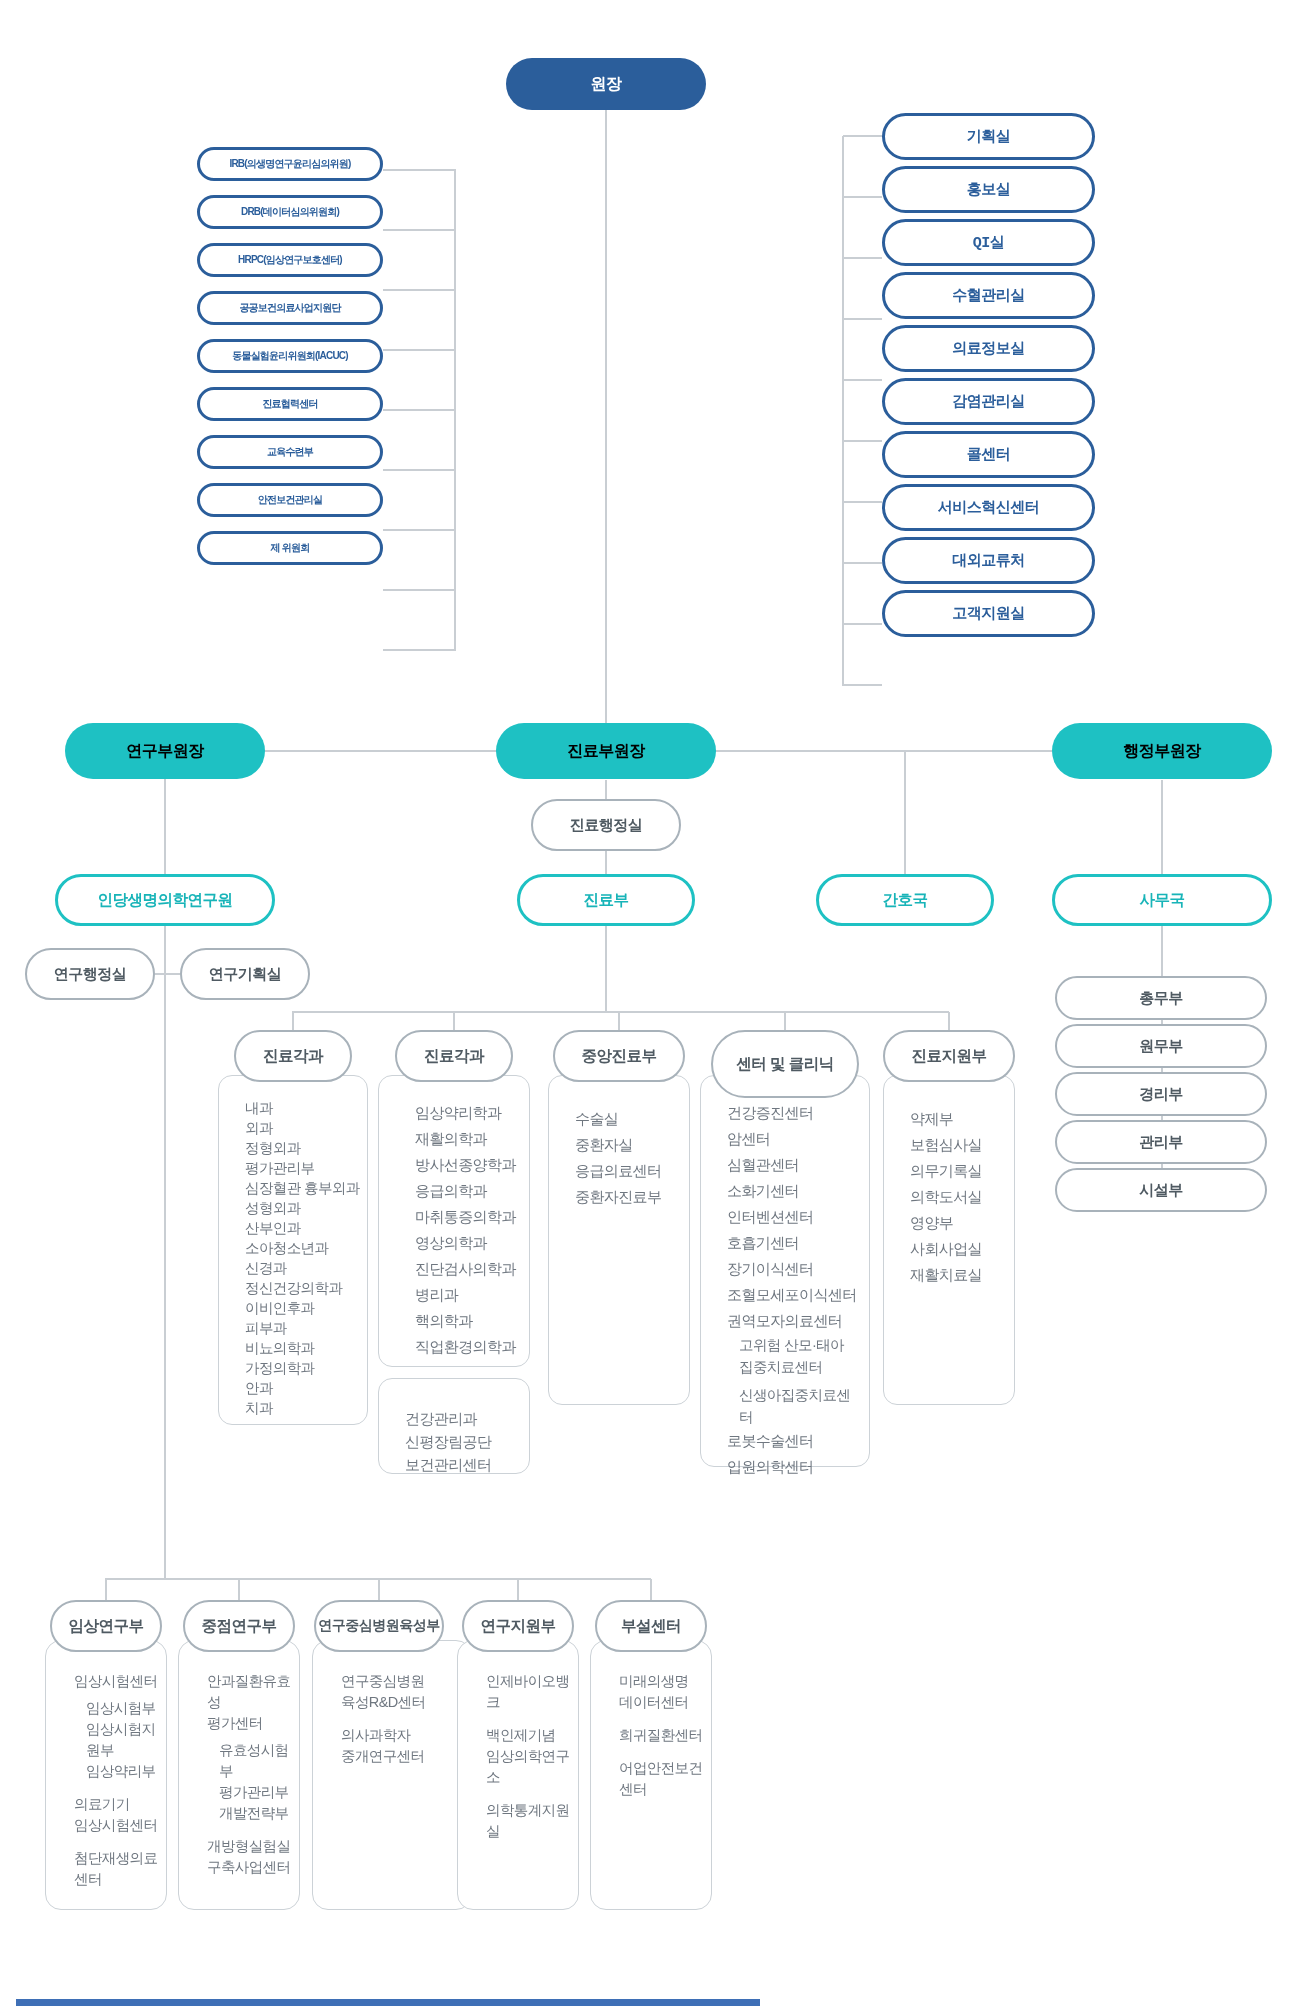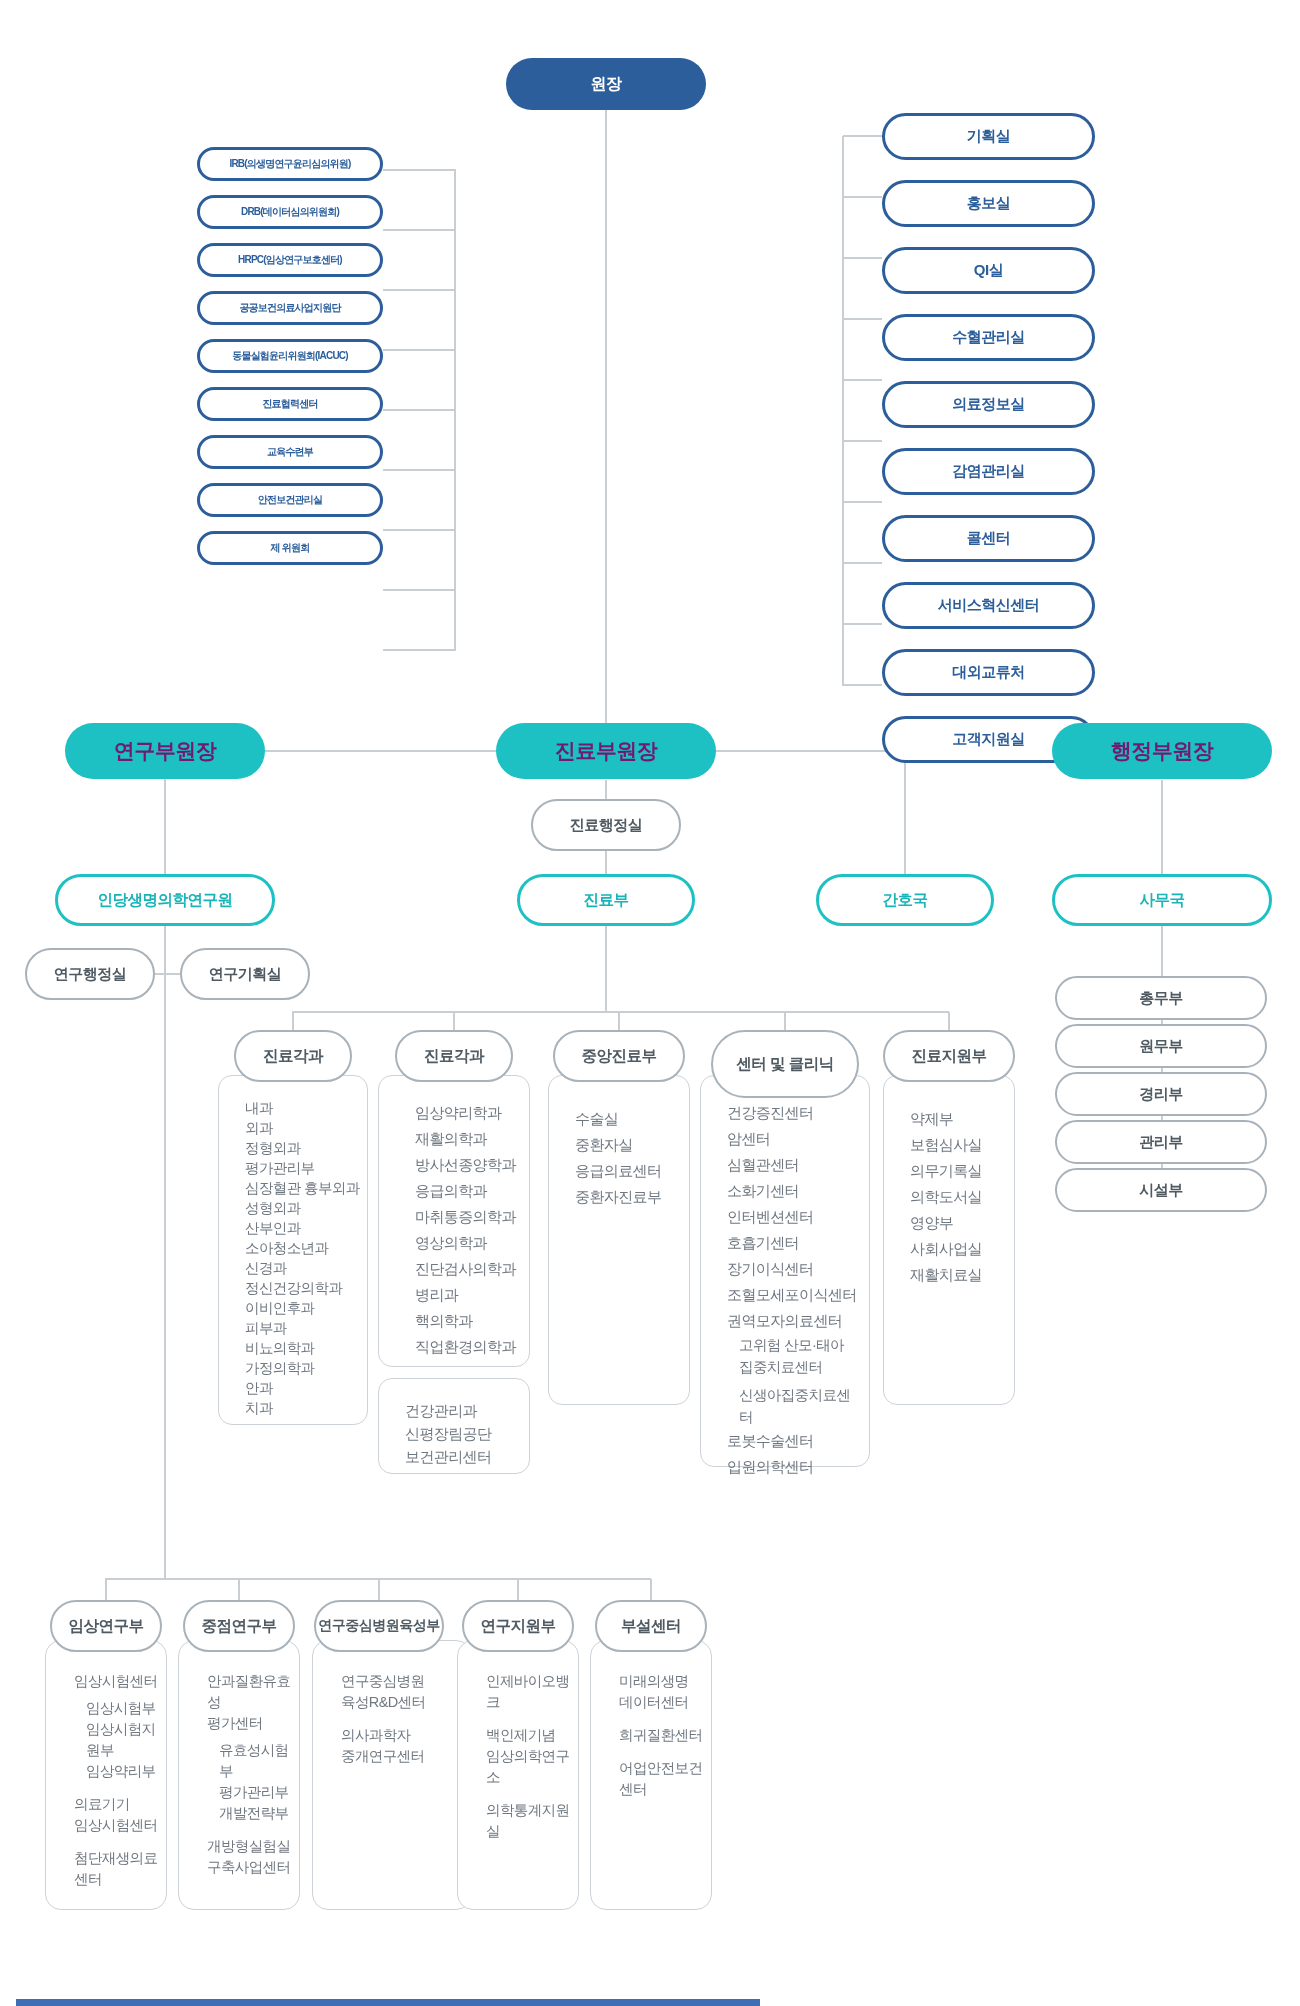--- a/index.html
+++ b/index.html
@@ -20,46 +20,46 @@
   }
   .v,.h{position:absolute;background:var(--line);}
   .v{width:1.5px;}
   .h{height:1.5px;}
   .pill{
     position:absolute;display:flex;align-items:center;justify-content:center;
     text-align:center;border-radius:999px;background:#fff;box-sizing:border-box;
     letter-spacing:-0.5px;white-space:nowrap;
   }
   .fill-blue{background:var(--blue);color:#fff;font-weight:600;font-size:16px;}
-  .fill-teal{background:var(--teal);color:#701a75;font-weight:600;font-size:21px;}
+  .fill-teal{background:var(--teal);color:#000000;font-weight:600;font-size:16px;}
   .blue-o{border:3px solid var(--blue);color:var(--blue);font-weight:600;font-size:15px;}
   .teal-o{border:3px solid var(--teal);color:var(--tealText);font-weight:600;font-size:15.5px;}
   .gray-o{border:2.5px solid var(--grayBorder);color:var(--grayText);font-weight:600;font-size:15px;}
   .hdr{border:2.5px solid var(--grayBorder);color:var(--grayText);font-weight:600;font-size:15.5px;}
   .stack{position:absolute;display:flex;flex-direction:column;}
   .stack .pill{position:relative;width:100%;flex:none;}
   .stack.committees{gap:14px;}
   .stack.committees .pill{height:34px;font-size:10px;letter-spacing:-0.8px;}
-  .stack.offices{gap:20px;}
+  .stack.offices{gap:6px;font-family:Liberation Mono, monospace;}
   .stack.offices .pill{height:47px;}
   .stack.divisions{gap:4px;}
   .stack.divisions .pill{height:44px;}
   .box{
     position:absolute;border:1.5px solid var(--boxBorder);border-radius:14px;
     box-sizing:border-box;background:#fff;
   }
   .list{padding:30px 6px 0 26px;}
   .li{
     color:var(--listText);font-size:15px;line-height:26px;
     white-space:pre-line;letter-spacing:-0.6px;
   }
   .tight{padding-top:22px;}
   .tight .li{line-height:20px;font-size:14.5px;}
   .b1{padding-top:24px;padding-left:36px;}
-  .b2{padding:20px 6px 0 26px;}
+  .b2{padding:28px 6px 0 26px;}
   .b2 .li{line-height:23px;}
   .d-col{padding-top:24px;}
   .li.ind{padding-left:12px;}
   .li.g{margin-top:12px;}
   .li.gs{margin-top:6px;}
   .li.two{line-height:22px;font-size:14.5px;}
   .bbox{border-radius:16px;padding:30px 4px 0 28px;}
   .bbox .li{font-size:14.5px;line-height:21px;}
   .footer-strip{position:absolute;background:var(--footerBlue);}
 </style>

